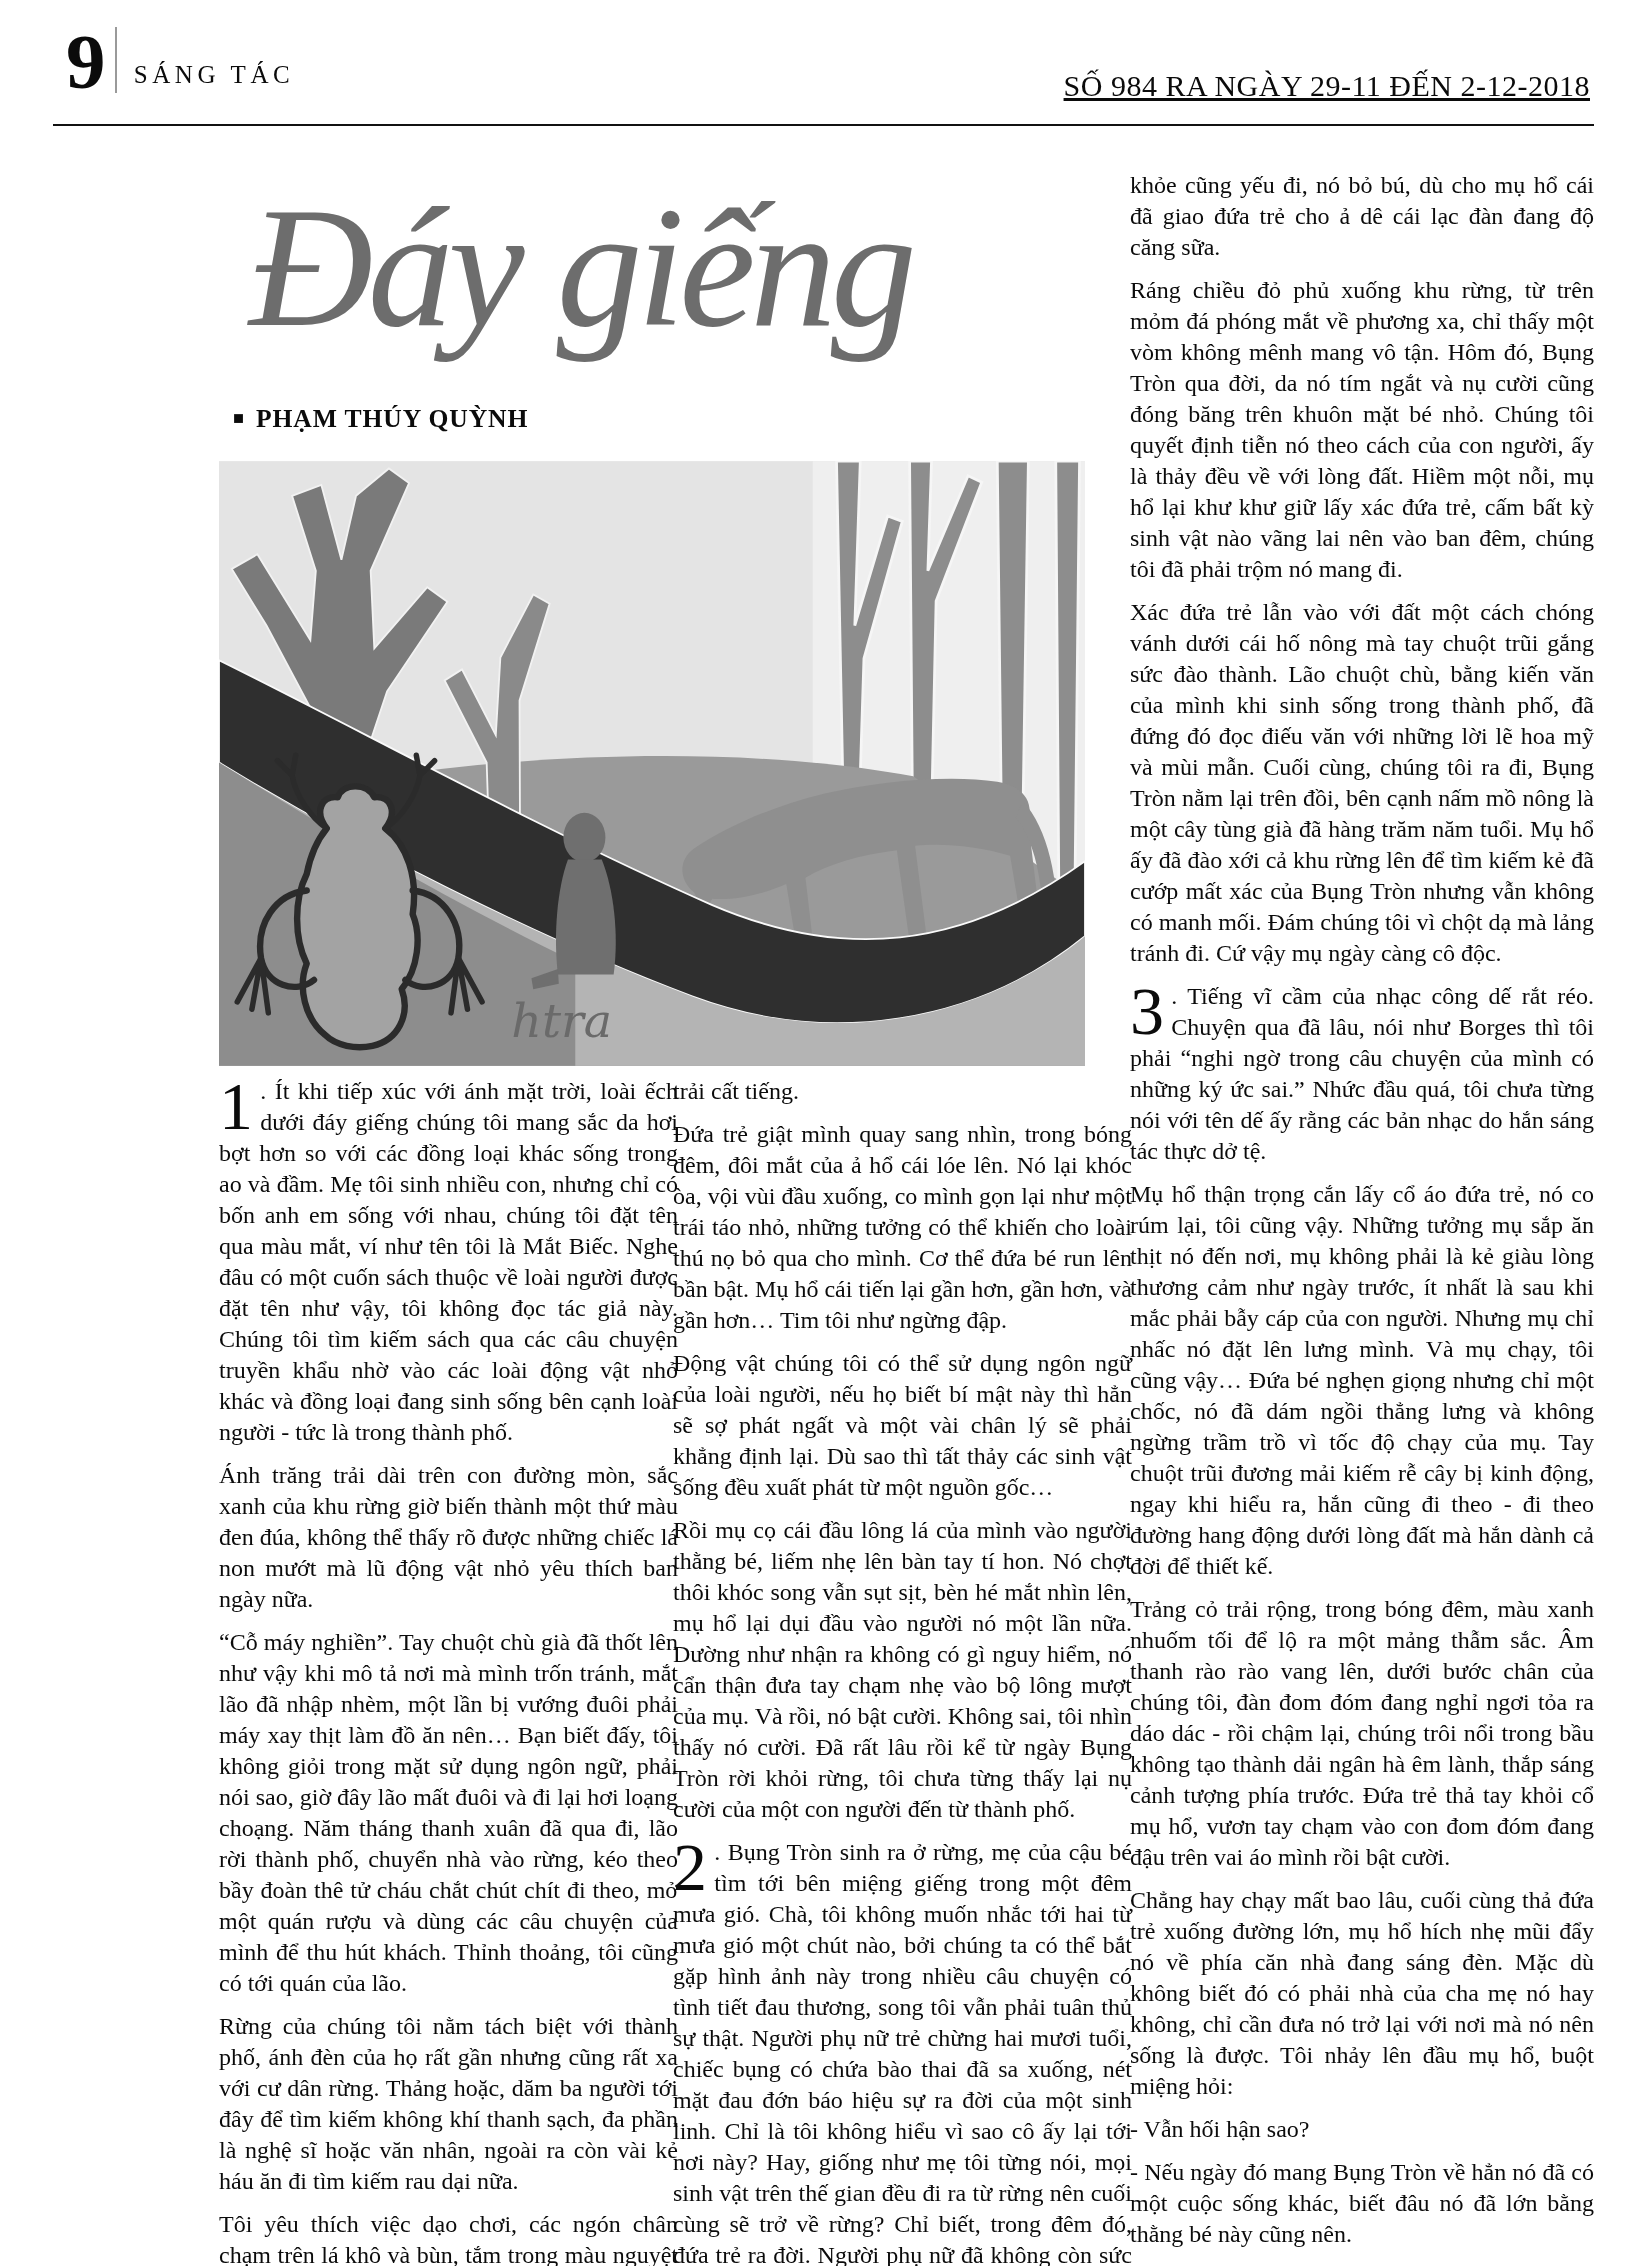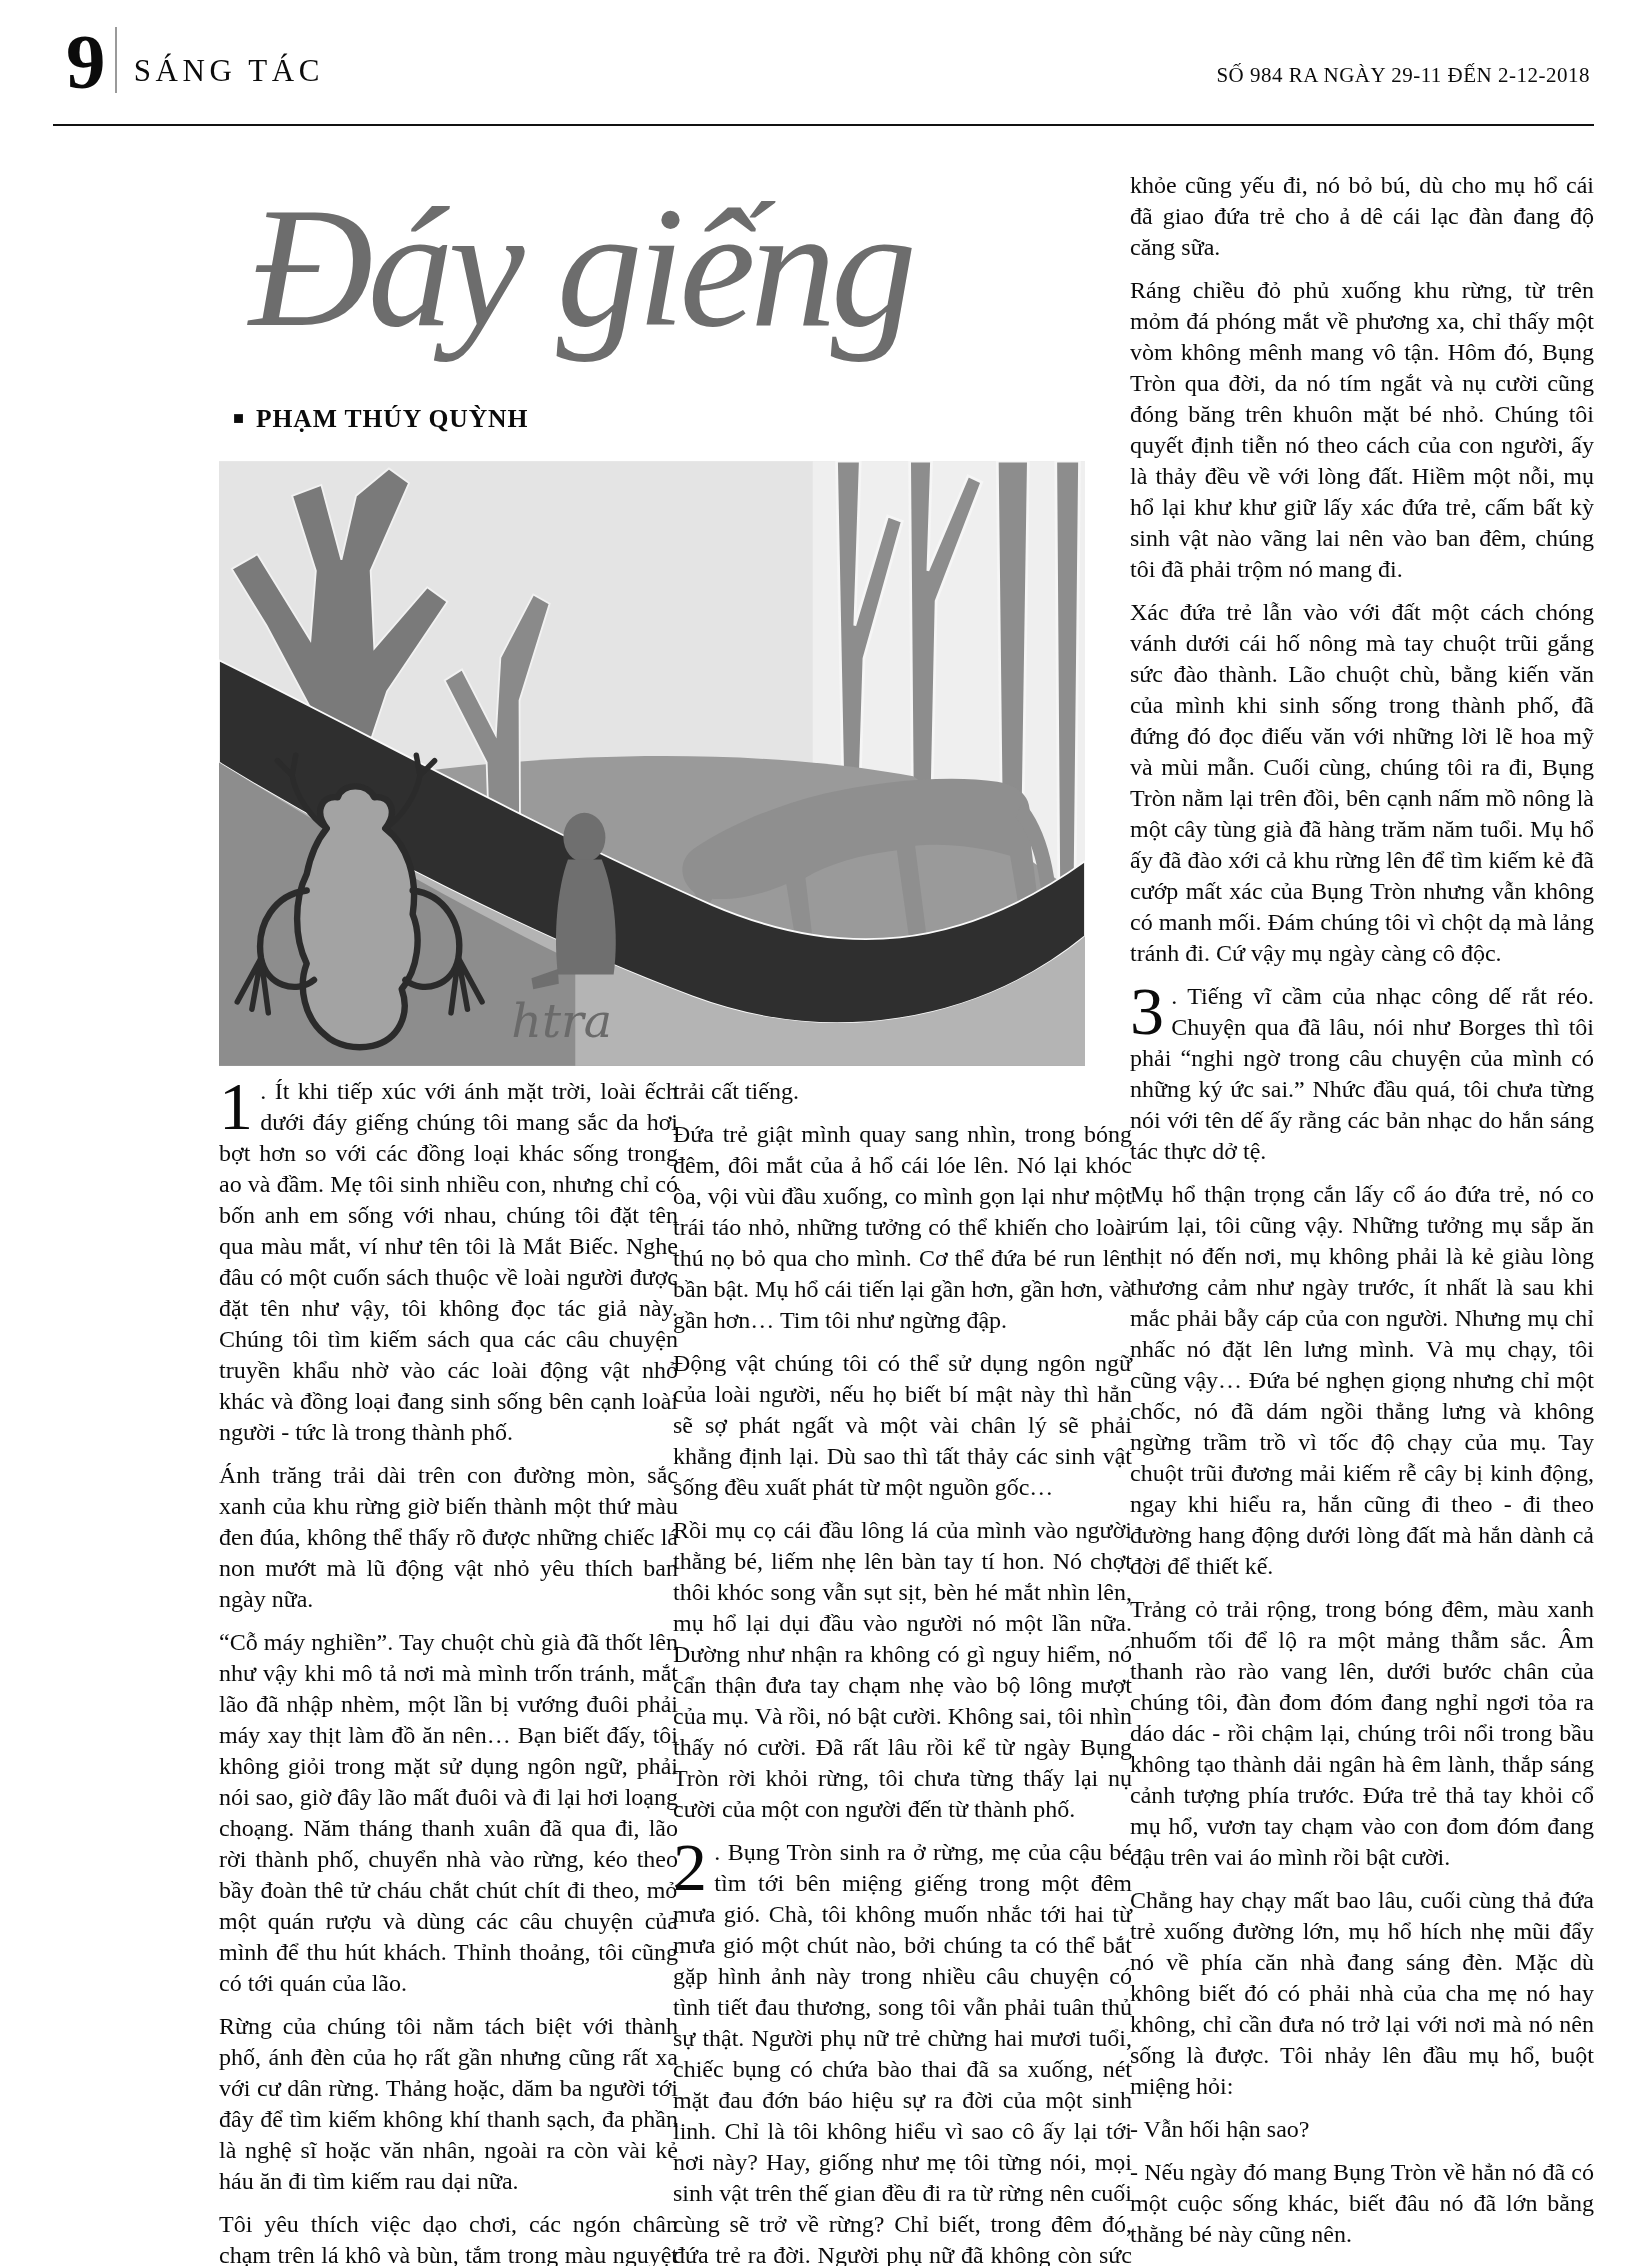--- a/index.html
+++ b/index.html
@@ -6,22 +6,22 @@
   html,body { background:#888; }
   #page {
     position:relative; width:1647px; height:2267px; background:#ffffff;
     font-family:"Liberation Serif", serif; color:#0b0b0b; overflow:hidden;
     margin:0 auto;
   }
   
   #masthead { position:absolute; left:66px; top:25.6px; display:flex; align-items:flex-end; }
   #page-number { font-size:79px; line-height:71px; font-weight:bold; font-stretch:condensed; letter-spacing:-3.7px; }
   #masthead-divider { width:2.7px; height:66px; background:#9a9a9a; margin:0 16.4px 3.7px 12.8px; }
-  #section-title { font-size:31px; letter-spacing:4.6px; padding-bottom:7.3px;font-family:Liberation Serif, serif; }
-  #issue-line { position:absolute; right:57px; top:63px; font-size:21px; letter-spacing:0.5px; }
+  #section-title { font-size:25px; letter-spacing:4.6px; padding-bottom:7.3px;font-family:Liberation Serif, serif; }
+  #issue-line { position:absolute; right:57px; top:69px; font-size:30px; letter-spacing:0.5px;text-decoration:underline; }
   #header-rule { position:absolute; left:53px; right:53px; top:124px; height:1.8px; background:#111; }
   
   #article-title {
     position:absolute; left:249px; top:135px; width:905px; height:274px;
     font-style:italic; font-size:172px; line-height:265px; color:#6d6d6d;
     letter-spacing:-5.5px; white-space:nowrap;
   }
   #byline { position:absolute; left:233px; top:404px; width:868px; text-align:left; font-size:25.6px; font-weight:bold; letter-spacing:0.9px; }
   #byline .bullet { font-size:18.3px; vertical-align:2.7px; padding-right:11px; }
   

